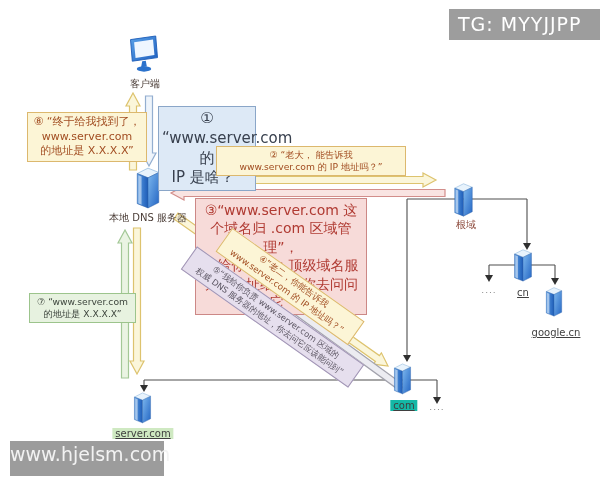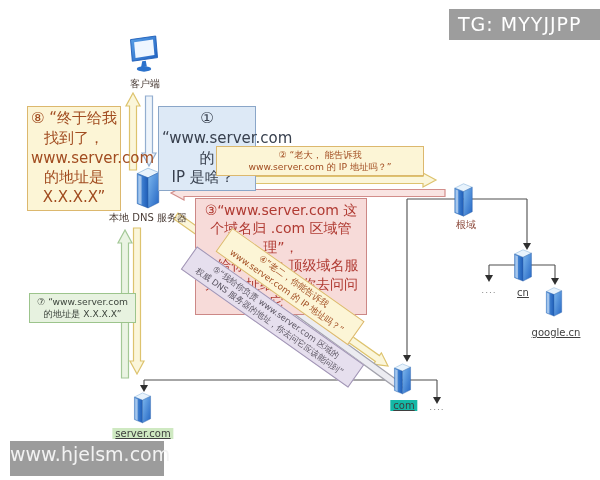--- a/index.html
+++ b/index.html
@@ -115,29 +115,29 @@
   <div class="node-label root" style="left:466px;top:218px">根域</div>
   <div class="node-label latin" style="left:523px;top:287px">cn</div>
   <div class="node-label latin" style="left:556px;top:327px">google.cn</div>
   <div class="node-label latin hl-gray" style="left:404px;top:400px">com</div>
   <div class="node-label latin hl-green" style="left:143px;top:428px">server.com</div>
   <div class="ellipsis" style="left:489px;top:285px">....</div>
   <div class="ellipsis" style="left:437px;top:402px">....</div>
 
   <div class="msg blue" style="left:158px;top:106px;width:98px;font-size:15px">① “www.server.com 的
 IP 是啥？”</div>
-  <div class="msg yellow" style="left:216px;top:146px;width:208px;font-size:9.2px">② “老大， 能告诉我
+  <div class="msg yellow" style="left:216px;top:146px;width:190px;font-size:9.2px">② “老大， 能告诉我
 www.server.com 的 IP 地址吗？”</div>
   <div class="msg pink" style="left:195px;top:198px;width:172px;font-size:14px">③“www.server.com 这个域名归 .com 区域管理”，
 我给你 .com 顶级域名服务器地址给你，你去问问它”</div>
   <div class="msg yellow rot" style="left:209px;top:272px;width:162px;font-size:8.8px">④“老二，你能告诉我
 www.server.com 的 IP 地址吗？”</div>
   <div class="msg purple rot" style="left:170px;top:303px;width:205px;font-size:8.4px">⑤“我给你负责 www.server.com 区域的
 权威 DNS 服务器的地址，你去问它应该能问到”</div>
   <div class="msg green" style="left:29px;top:293px;width:107px;font-size:9.2px">⑦ “www.server.com
 的地址是 X.X.X.X”</div>
-  <div class="msg yellow" style="left:27px;top:106px;width:94px;font-size:15px">⑧ “终于给我找到了，
+  <div class="msg yellow" style="left:27px;top:112px;width:120px;font-size:11px">⑧ “终于给我找到了，
 www.server.com
 的地址是 X.X.X.X”</div>
 
   <div class="badge">TG: MYYJJPP</div>
   <div class="watermark">www.hjelsm.com</div>
 </div>
 
 </body></html>

